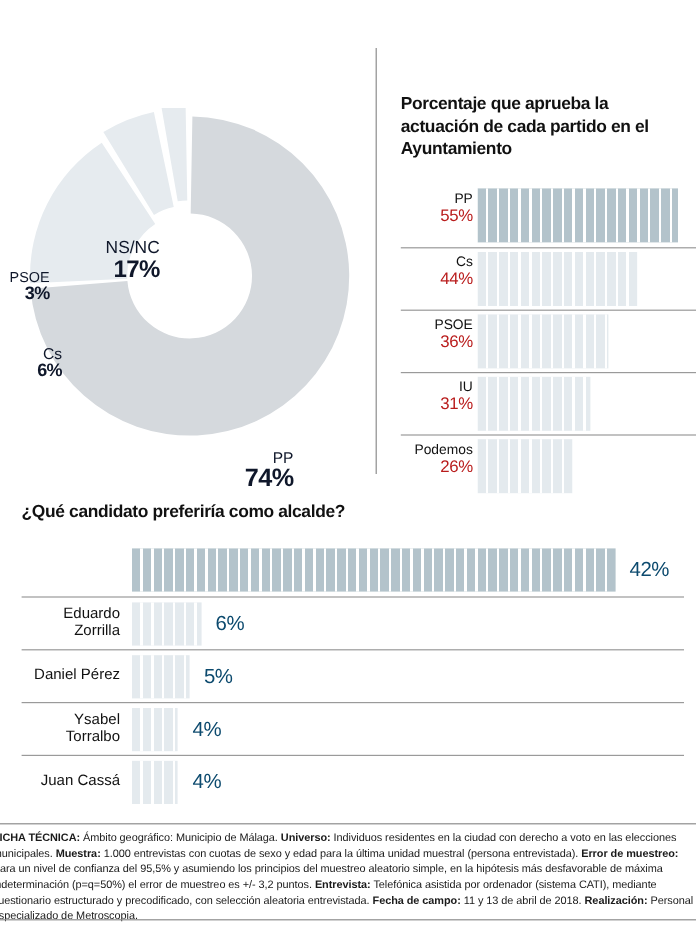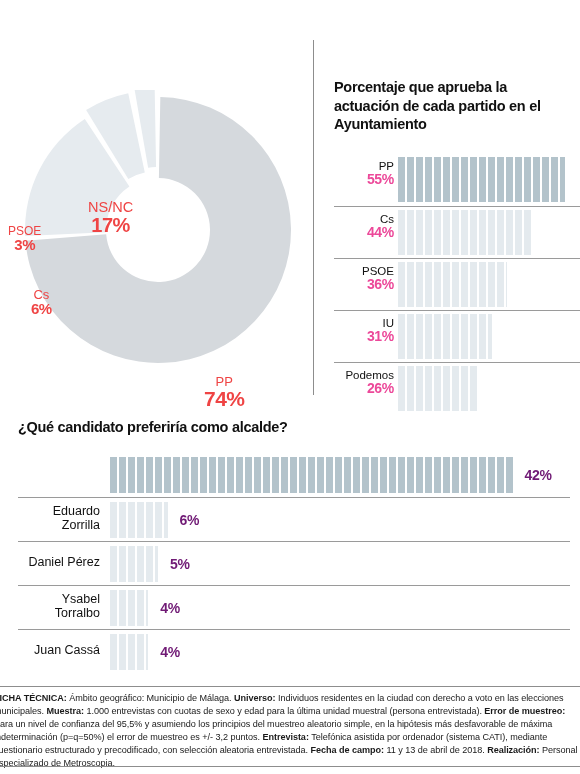--- a/index.html
+++ b/index.html
@@ -34,23 +34,23 @@
 
   #donut-wrap {
     position: absolute;
     left: -10px; top: 52px;
     width: 300px; height: 300px;
   }
   #donut-svg { display: block; }
 
   .slice-label {
     position: absolute;
-    text-align: center;
+    text-align: right;
     line-height: 1.02;
-    color: #ef4444;
+    color: #0f172a;
   }
   .slice-label .nm { font-size: 13px; font-weight: normal; display:block; }
   .slice-label .pc { font-weight: bold; display:block; letter-spacing: -0.5px; }
 
   #label-pp   { left: 196px; top: 285px; }
   #label-pp .pc { font-size: 21px; }
   #label-nsnc { left: 80px;  top: 110px; }
   #label-nsnc .nm { font-size: 14.5px; }
   #label-nsnc .pc { font-size: 20px; }
   #label-cs   { left: 23px;  top: 198px; }
@@ -79,21 +79,21 @@
   .ap-row { position: relative; height: 52px; }
   .ap-row + .ap-row { border-top: 1px solid #9a9a9a; }
 
   .ap-label {
     position: absolute;
     left: 0; top: 6px; width: 60px;
     text-align: right;
     line-height: 1.05;
   }
   .ap-label .nm { font-size: 11.5px; display:block; color:#111; }
-  .ap-label .pc { font-size: 14px; font-weight: bold; display:block; letter-spacing:-0.3px; color:#ec4899; }
+  .ap-label .pc { font-size: 14px; font-weight: normal; display:block; letter-spacing:-0.3px; color:#b91c1c; }
 
   .ap-track {
     position: absolute;
     left: 64px; top: 3px;
     width: 182px; height: 45px;
   }
   .ap-bar { height: 100%; }
 
   
   .striped-dark {
@@ -132,22 +132,22 @@
     font-size: 12.5px; line-height: 1.1; color: #111;
   }
   .cd-track {
     position: absolute;
     left: 92px; top: 4px; right: 0; height: 36px;
   }
   .cd-bar { height: 100%; }
   .cd-value {
     position: absolute;
     top: 50%; transform: translateY(-50%);
-    font-size: 14px; font-weight: bold;
-    letter-spacing: -0.3px; color: #701a75;
+    font-size: 17px; font-weight: normal;
+    letter-spacing: -0.3px; color: #0c4a6e;
   }
 
   
   #footer-rule-top {
     position: absolute;
     left: 0; top: 686px; width: 580px; height: 1px;
     background: #8d8d8d;
   }
   #footer {
     position: absolute;

